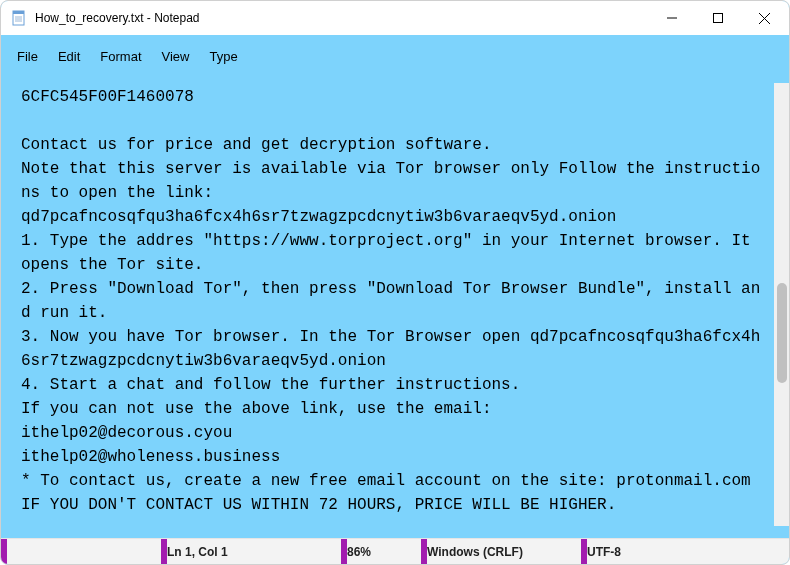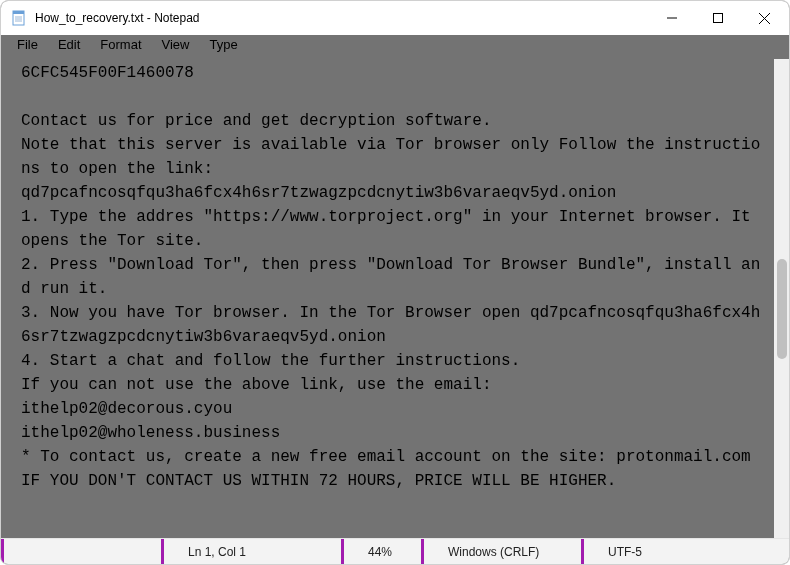--- a/index.html
+++ b/index.html
@@ -10,23 +10,24 @@
   background: #fff;
   overflow: hidden;
 }
 .window {
   width: 790px;
   height: 565px;
   border: 1px solid #d0d0d0;
   border-radius: 8px;
   display: flex;
   flex-direction: column;
-  background: #737373;
+  background: #7dd3fc;
   position: relative;
   overflow: hidden;
+  gap: 12px;
 }
 .titlebar {
   height: 34px;
   display: flex;
   align-items: center;
   padding: 0 2px 0 10px;
   background: #fff;
 }
 .app-icon {
   width: 16px;
@@ -103,22 +104,23 @@
   display: flex;
   align-items: stretch;
   font-size: 12px;
   color: #222;
   background: #f3f3f3;
   border-top: 1px solid #e5e5e5;
 }
 .status-cell {
   display: flex;
   align-items: center;
-  padding: 0 24px;
-  border-left: 3px solid #a21caf;
+  padding: 0 0;
+  border-left: 6px solid #a21caf;
+  font-weight: bold;
 }
 .status-spacer { flex: 0 0 160px; }
 .status-lncol { flex: 0 0 180px; }
 .status-zoom { flex: 0 0 80px; }
 .status-le { flex: 0 0 160px; }
 .status-enc { flex: 1; }
 
 
 .watermark {
   position: absolute;
@@ -195,18 +197,18 @@
 * To contact us, create a new free email account on the site: protonmail.com
 IF YOU DON'T CONTACT US WITHIN 72 HOURS, PRICE WILL BE HIGHER.</div>
     <div class="scrollbar">
       <div class="scroll-thumb"></div>
     </div>
   </div>
 
   <div class="statusbar">
     <div class="status-cell status-spacer"></div>
     <div class="status-cell status-lncol">Ln 1, Col 1</div>
-    <div class="status-cell status-zoom">44%</div>
+    <div class="status-cell status-zoom">86%</div>
     <div class="status-cell status-le">Windows (CRLF)</div>
-    <div class="status-cell status-enc">UTF-5</div>
+    <div class="status-cell status-enc">UTF-8</div>
   </div>
 
 </div>
 
 </body></html>

